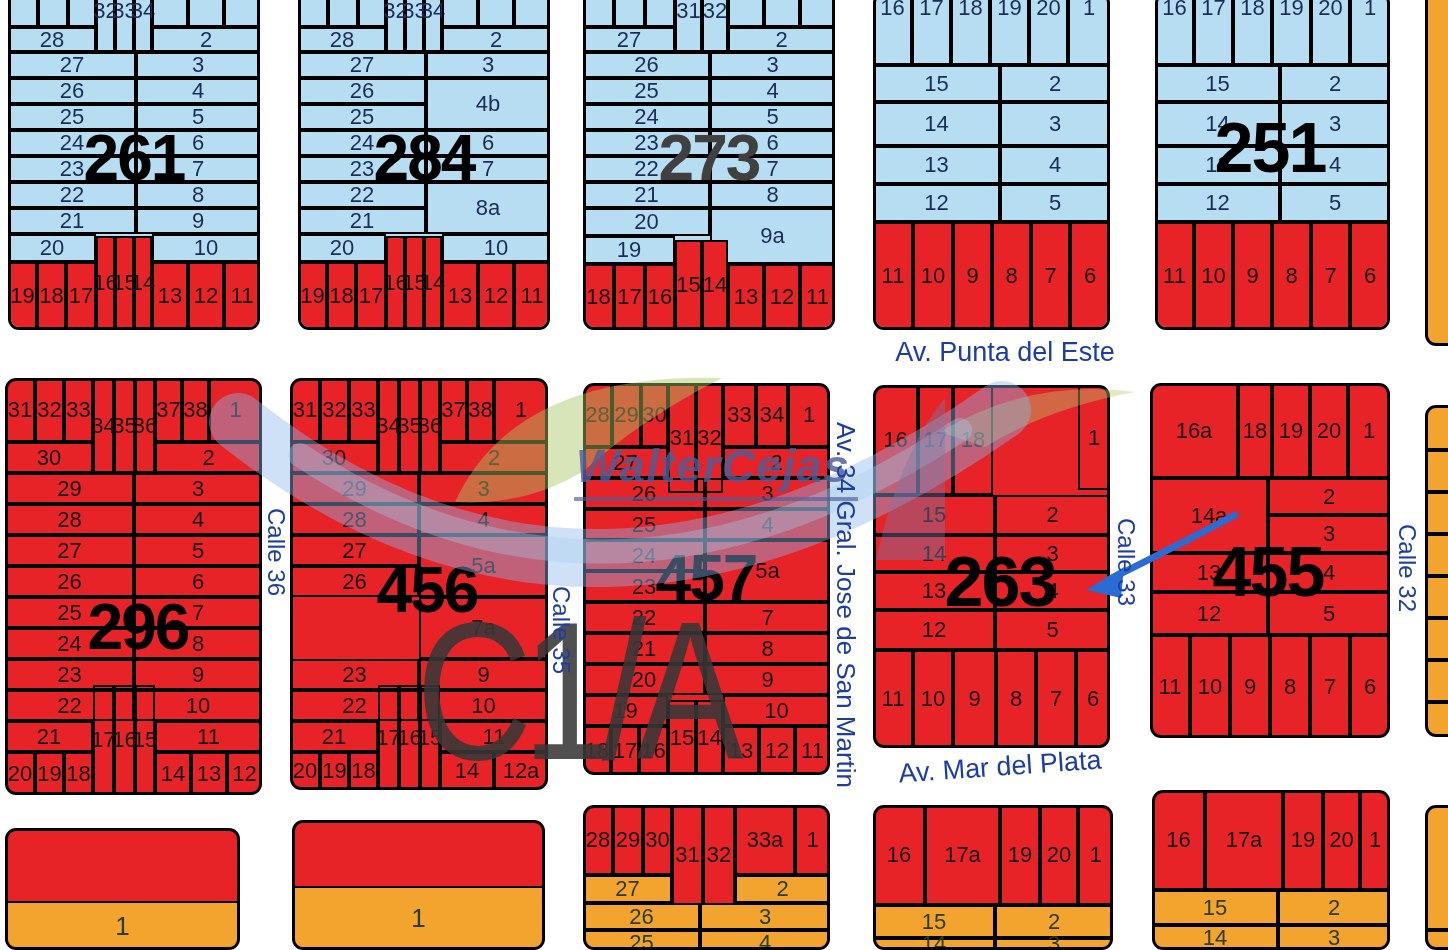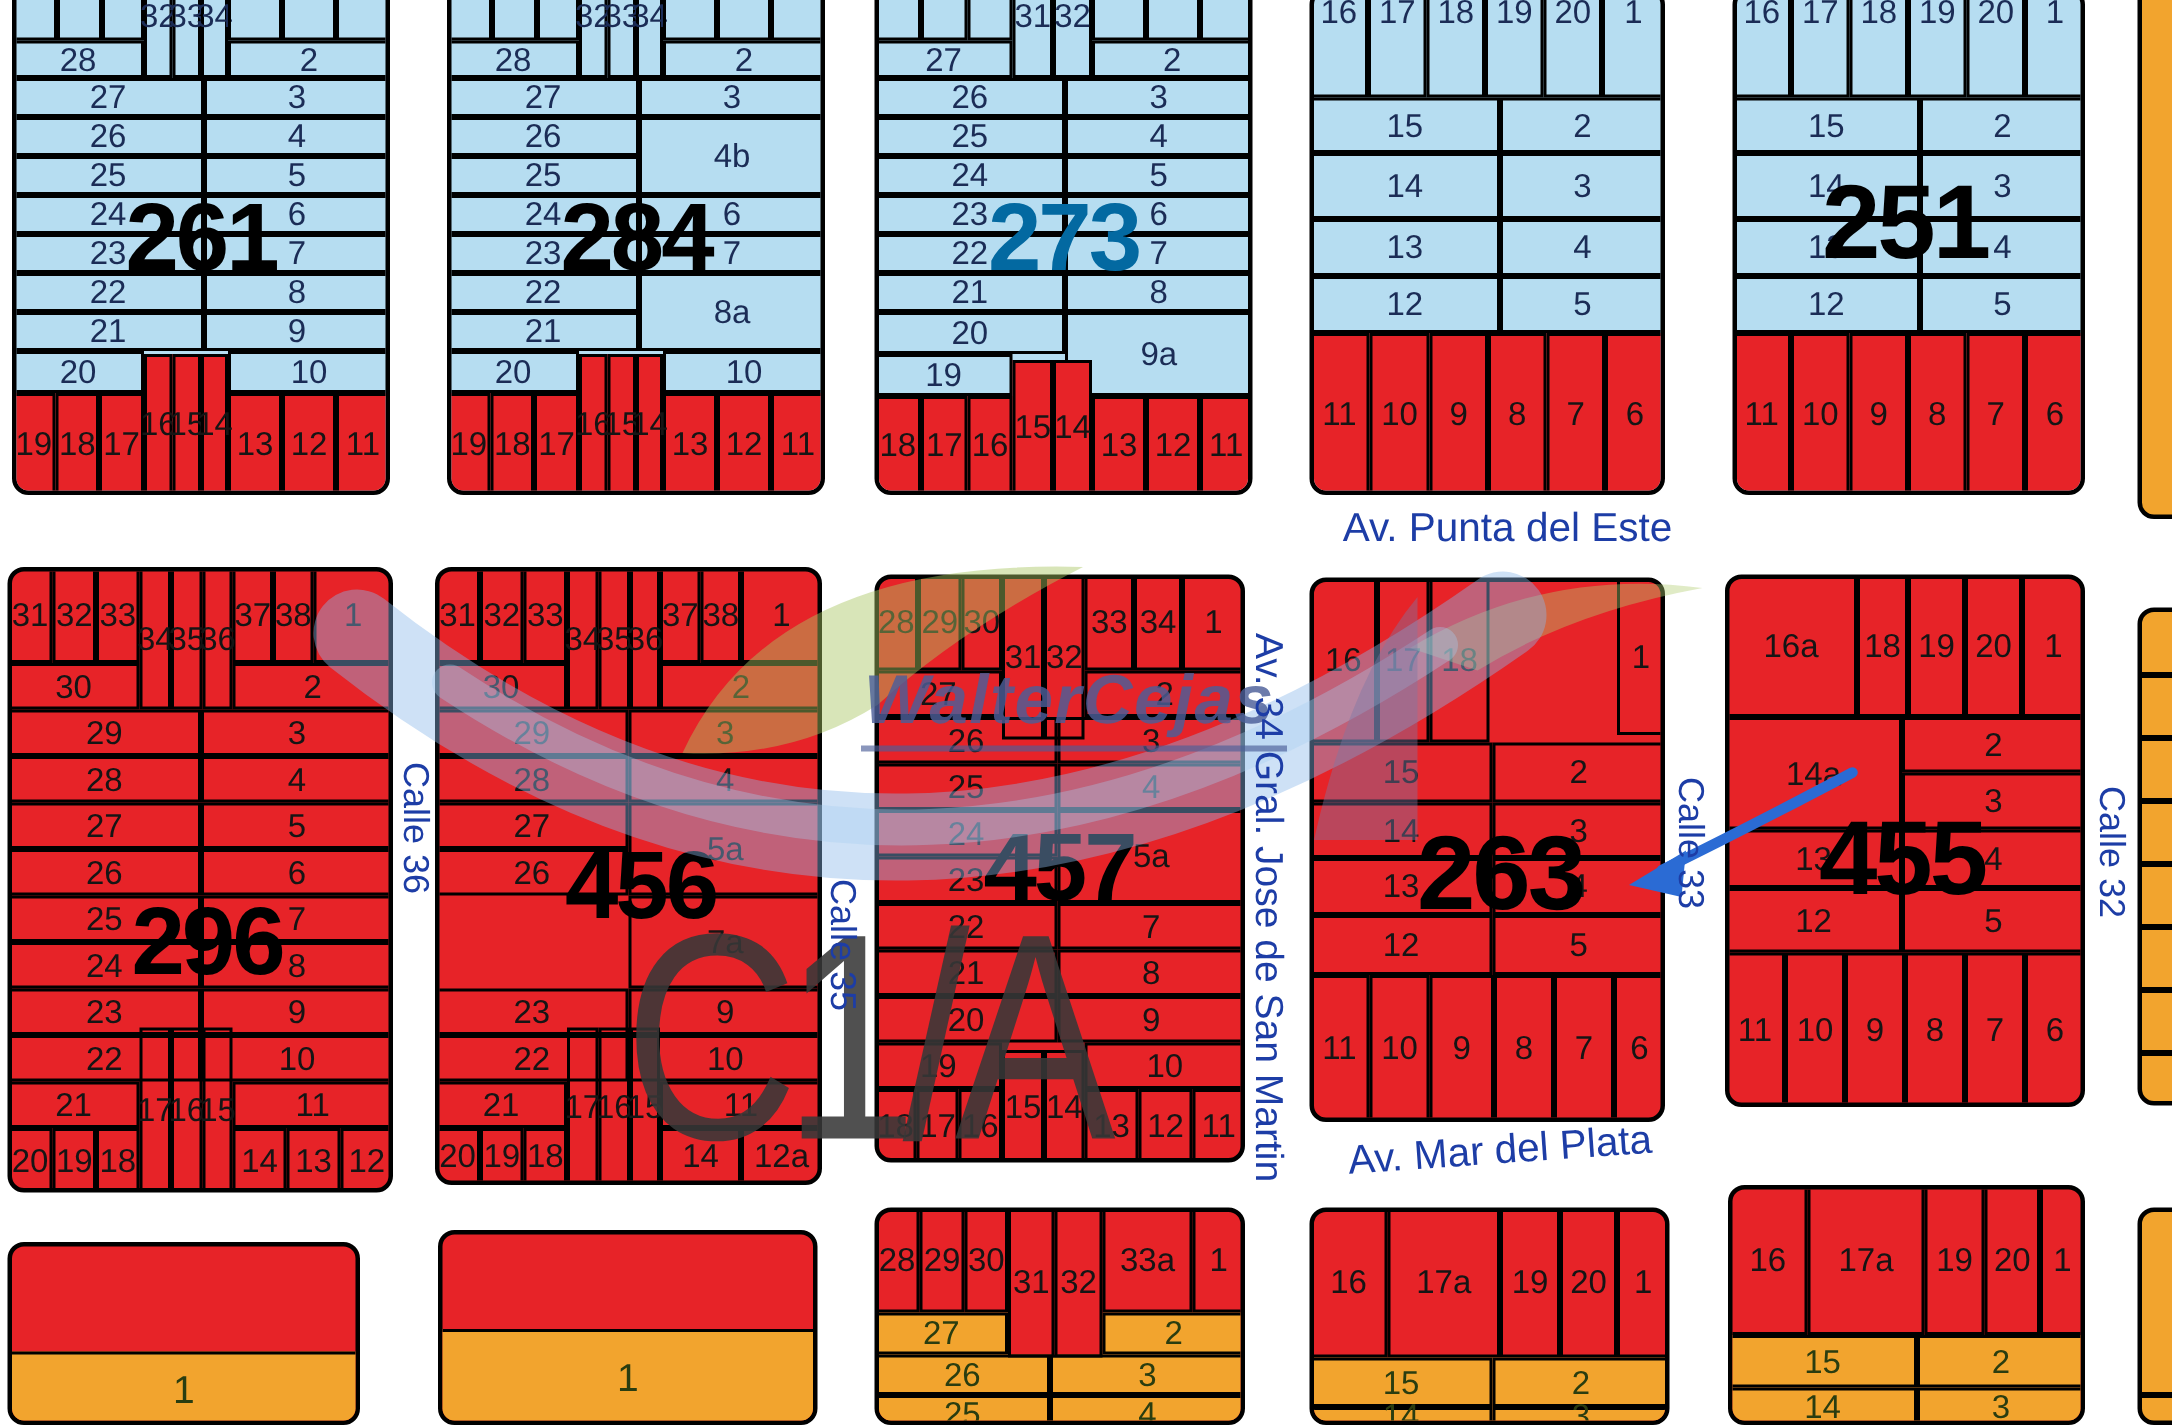--- a/index.html
+++ b/index.html
@@ -308,21 +308,21 @@
       </div>
       <div class="lot" style="left: 214px; top: 291px; width: 35px; height: 66px; background: rgb(231, 35, 40);">
         <span style="color: rgb(21, 21, 21);">11</span>
       </div>
       <div class="lot" style="left: 89px; top: 267px; width: 27px; height: 90px; background: rgb(231, 35, 40);">
         <span style="color: rgb(21, 21, 21);">15</span>
       </div>
       <div class="lot" style="left: 116px; top: 267px; width: 26px; height: 90px; background: rgb(231, 35, 40);">
         <span style="color: rgb(21, 21, 21);">14</span>
       </div>
-      <div class="blocknum" style="left: 123px; top: 185px; font-size: 64px; color: #0369a1;">273</div>
+      <div class="blocknum" style="left: 123px; top: 185px; font-size: 64px; color: #404040;">273</div>
     </div>
     <div class="block" style="left: 873px; top: -8px; width: 237px; height: 338px; background: rgb(182, 221, 241);">
       <div class="lot top" style="left: -3px; top: -3px; width: 39px; height: 73px;">
         <span style="color: rgb(27, 44, 86); padding-top: 3px;">16</span>
       </div>
       <div class="lot top" style="left: 36px; top: -3px; width: 39px; height: 73px;">
         <span style="color: rgb(27, 44, 86); padding-top: 3px;">17</span>
       </div>
       <div class="lot top" style="left: 75px; top: -3px; width: 39px; height: 73px;">
         <span style="color: rgb(27, 44, 86); padding-top: 3px;">18</span>

